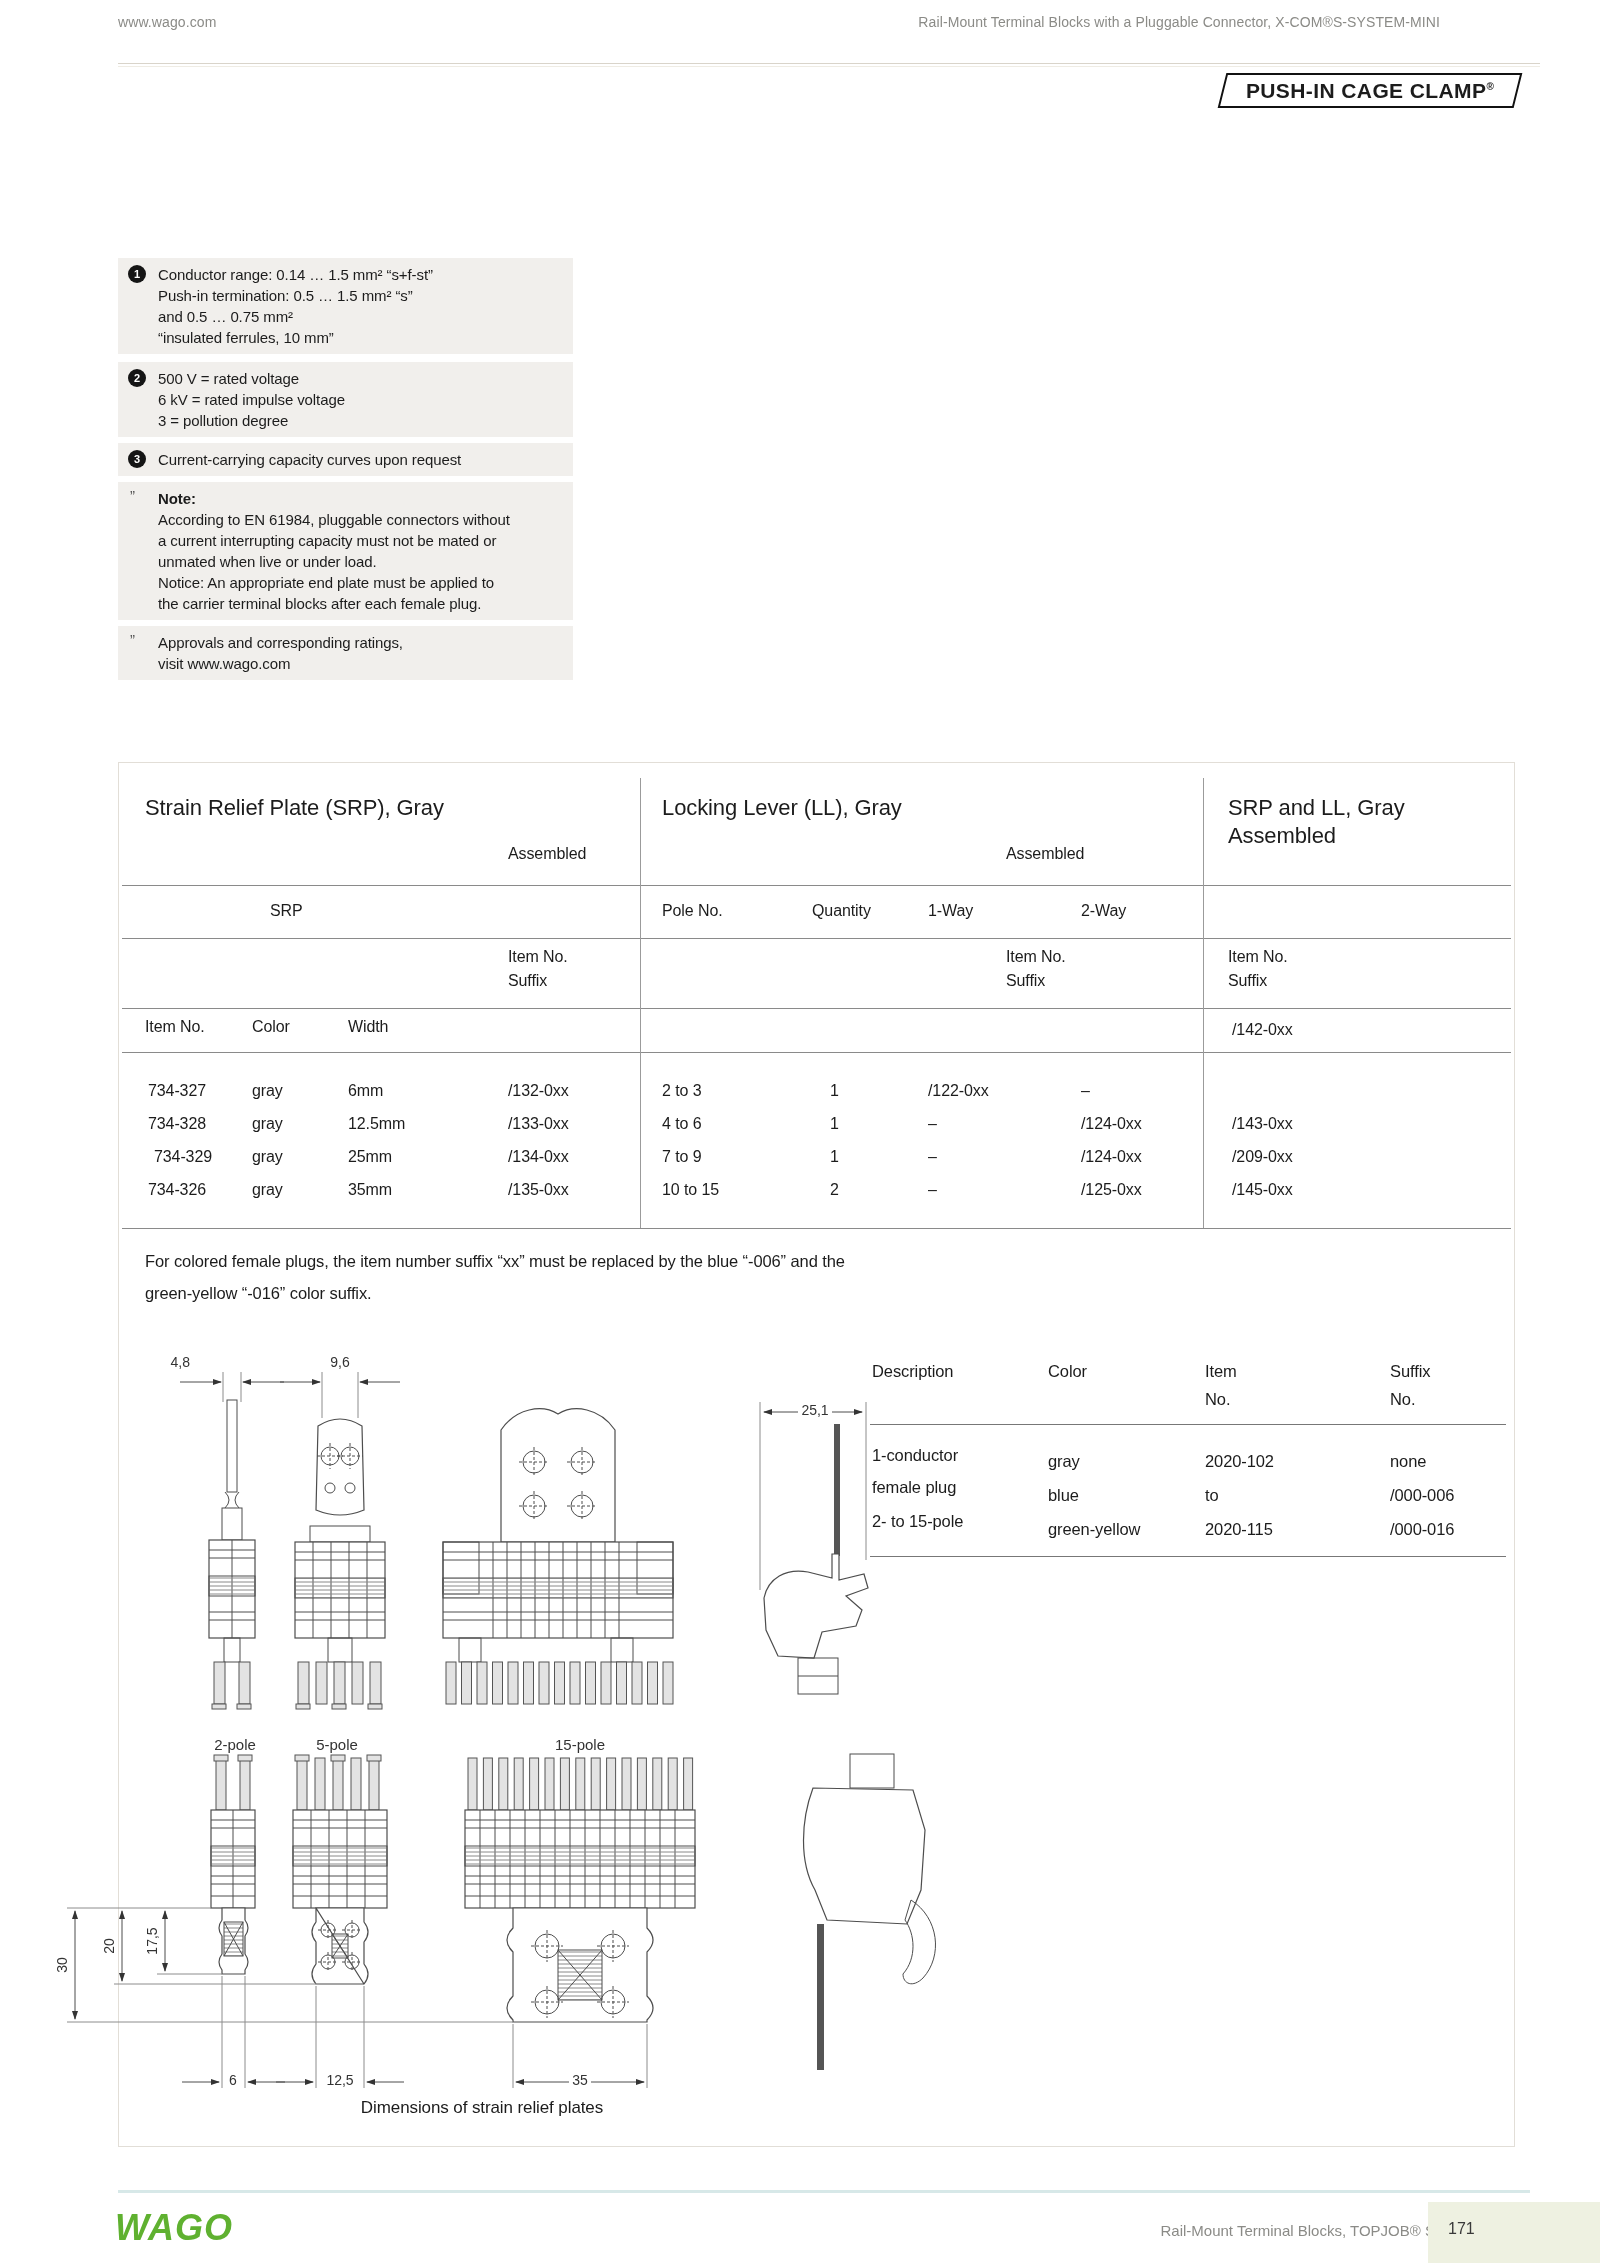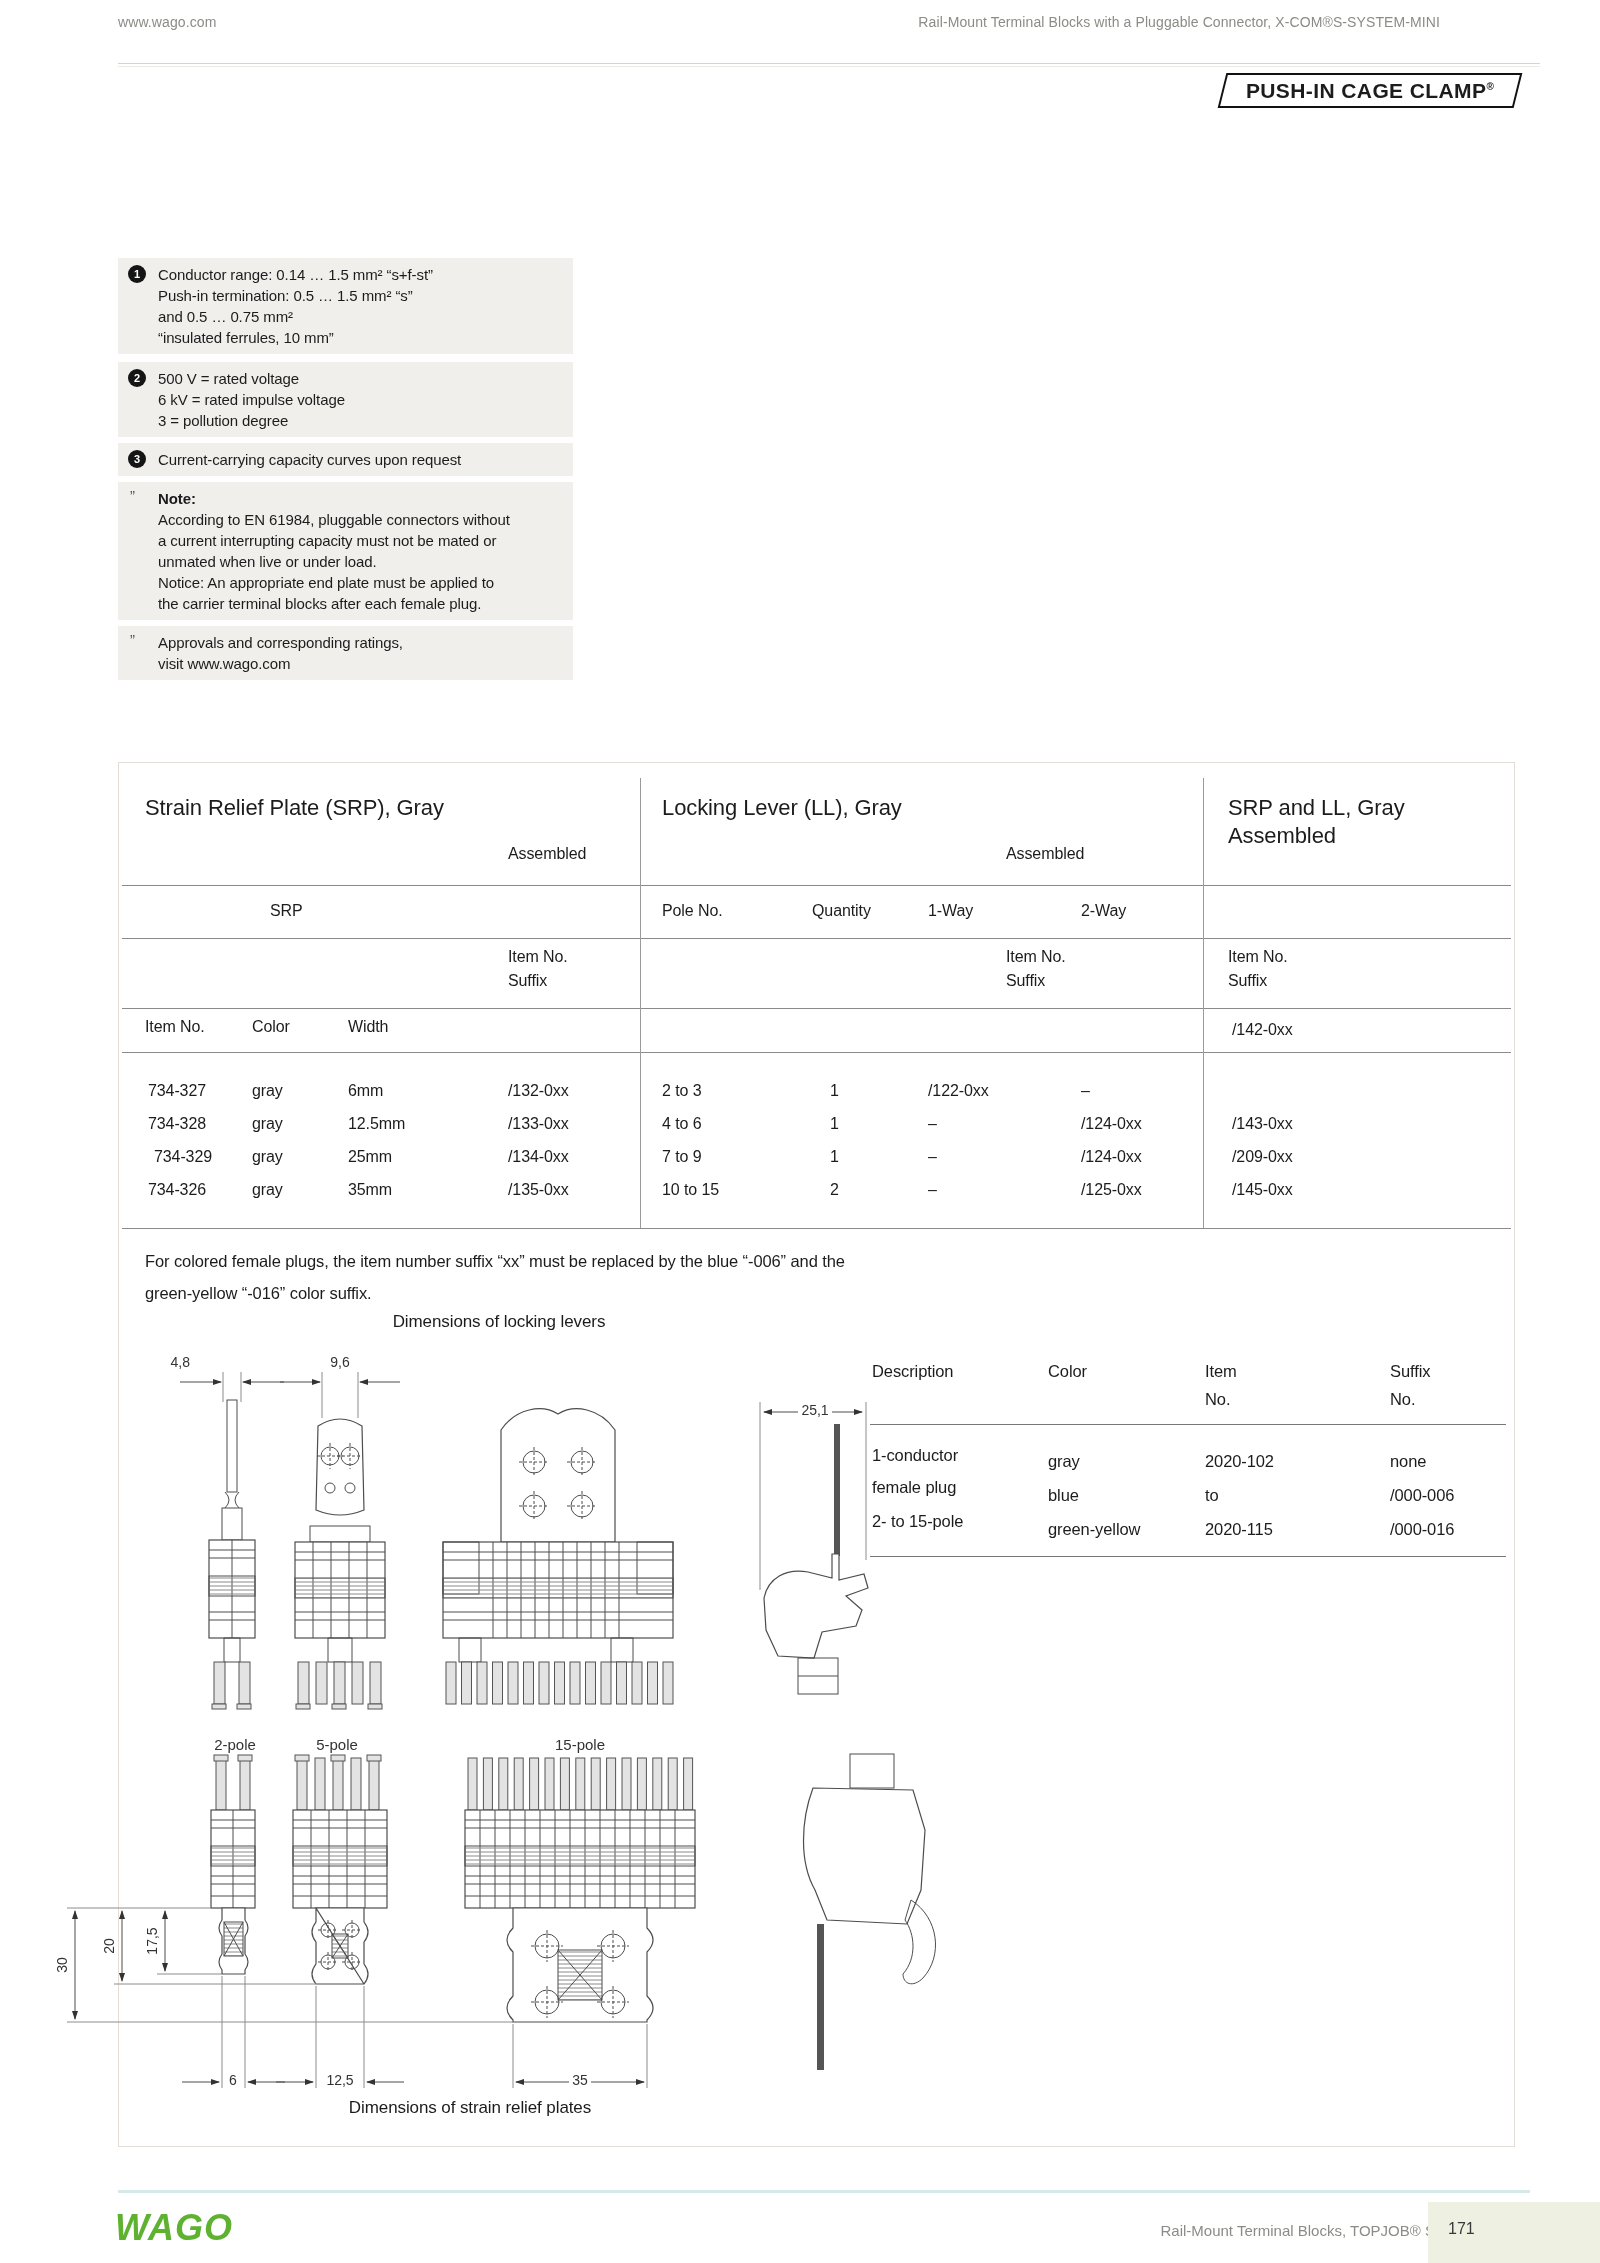--- a/index.html
+++ b/index.html
@@ -169,21 +169,20 @@
     <div class="t" style="left:1081px;top:1181px;">/125-0xx</div>
     <div class="t" style="left:1232px;top:1181px;">/145-0xx</div>
   </div>
   <div class="hl" style="left:122px;top:1228px;width:1389px;"></div>
   <div class="vl" style="left:640px;top:778px;height:450px;"></div>
   <div class="vl" style="left:1203px;top:778px;height:450px;"></div>
 
   <div class="t" style="left:145px;top:1252px;font-size:16.5px;">For colored female plugs, the item number suffix “xx” must be replaced by the blue “-006” and the</div>
   <div class="t" style="left:145px;top:1284px;font-size:16.5px;">green-yellow “-016” color suffix.</div>
 
-  <div class="cap" style="left:118px;top:1312px;width:762px;">Dimensions of locking levers</div>
 
   <svg class="abs" style="left:118px;top:1360px;" width="762" height="372" viewBox="0 0 762 372">
     <defs>
       <marker id="ar1" markerWidth="9" markerHeight="6" refX="8" refY="3" orient="auto">
           <path d="M0,0L9,3L0,6Z" fill="#333"></path>
         </marker>
       <pattern id="hz1" width="4" height="4" patternUnits="userSpaceOnUse">
           <path d="M0 2 H4" stroke="#8a8a8a" stroke-width="1"></path>
         </pattern>
     </defs>
@@ -532,21 +531,21 @@
     </g>
   </svg>
 
   <div class="dim vdim" style="left:42px;top:1957px;width:40px;">30</div>
   <div class="dim vdim" style="left:89px;top:1938px;width:40px;">20</div>
   <div class="dim vdim" style="left:127px;top:1933px;width:50px;">17,5</div>
   <div class="dim" style="left:218px;top:2072px;width:30px;"><span class="dim-bg">6</span></div>
   <div class="dim" style="left:310px;top:2072px;width:60px;"><span class="dim-bg">12,5</span></div>
   <div class="dim" style="left:550px;top:2072px;width:60px;"><span class="dim-bg">35</span></div>
 
-  <div class="cap" style="left:120px;top:2098px;width:700px;">Dimensions of strain relief plates</div>
+  <div class="cap" style="left:132px;top:2098px;width:700px;">Dimensions of strain relief plates</div>
 
   <div class="foot-line"></div>
   <div class="wago">WAGO</div>
   <div class="foot-right">Rail-Mount Terminal Blocks, TOPJOB® S</div>
   <div class="page-tab">
     <div class="page-num">171</div>
   </div>
 
 </div>
 

